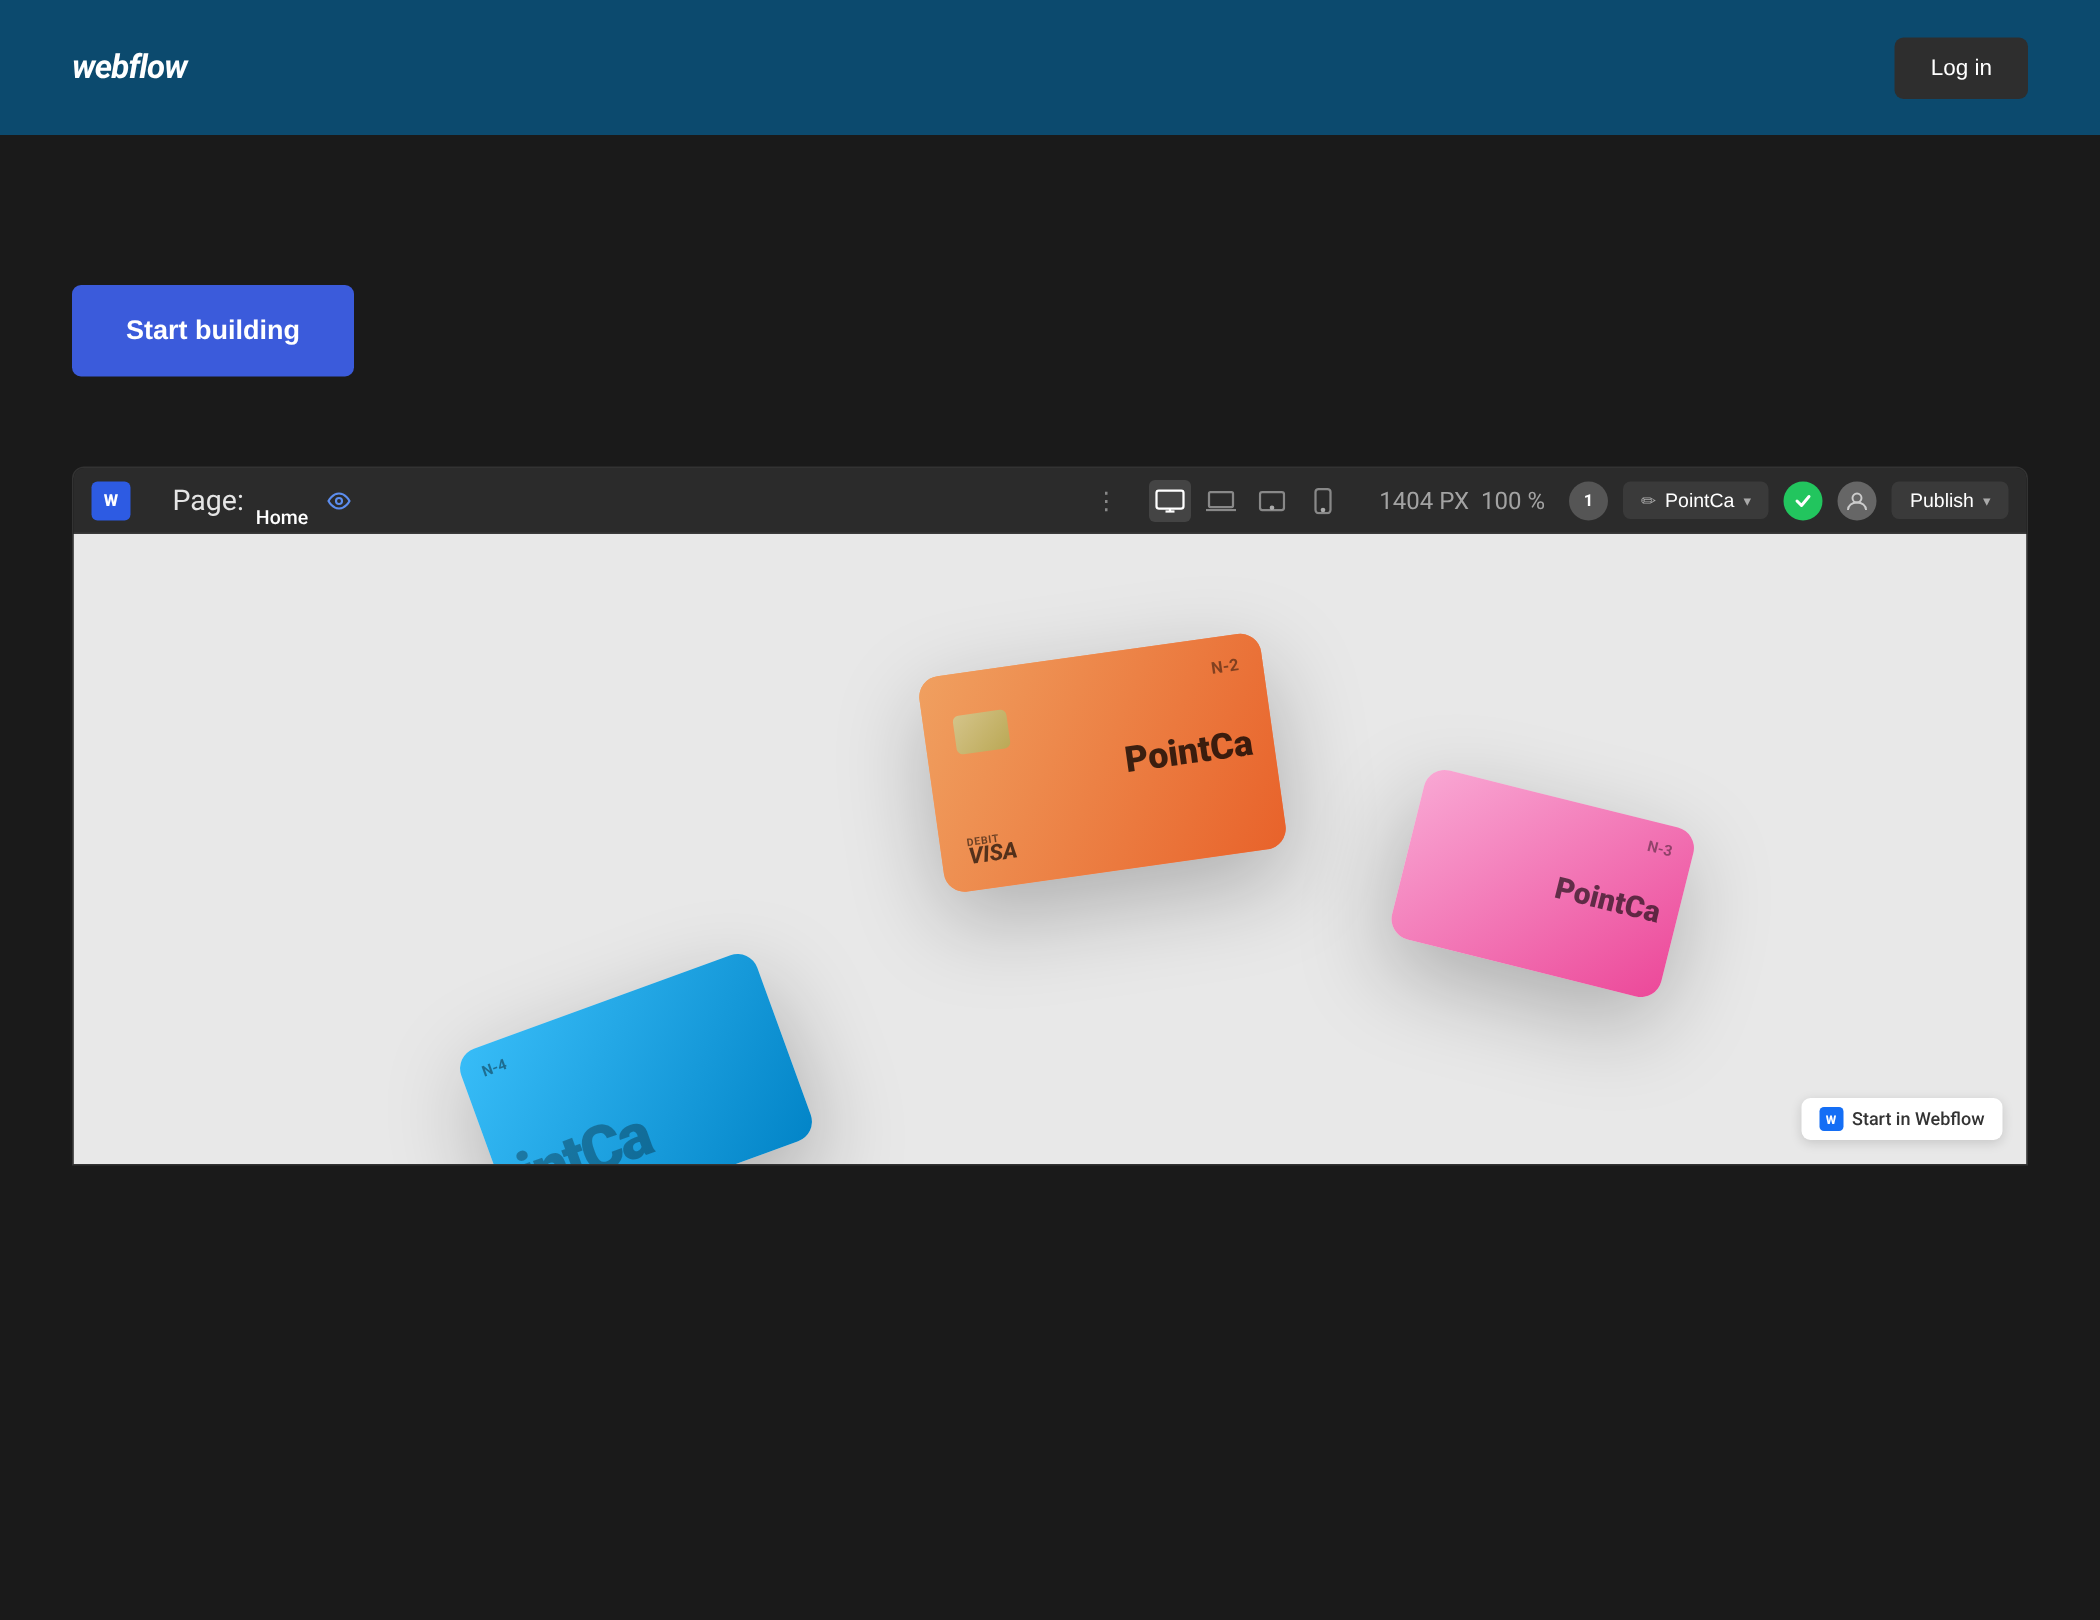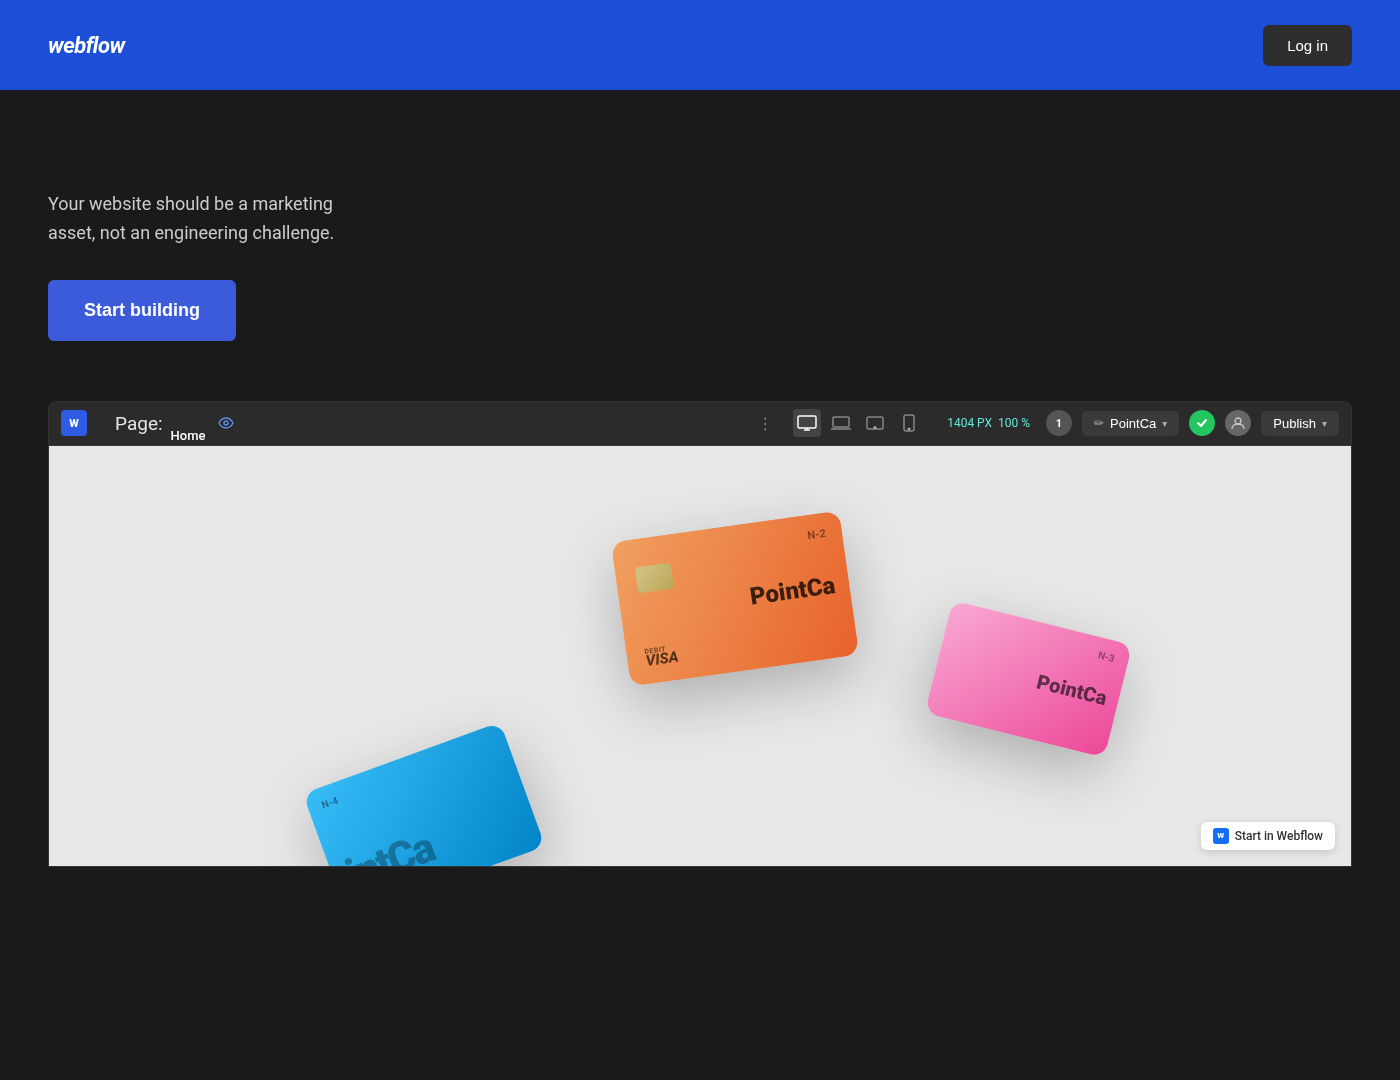--- a/index.html
+++ b/index.html
@@ -13,21 +13,21 @@
       overflow-x: hidden;
     }
 
     
     .header {
       display: flex;
       align-items: center;
       justify-content: space-between;
       padding: 0 48px;
       height: 90px;
-      background-color: #1d4ed8;
+      background-color: #0c4a6e;
     }
 
     .logo {
       font-size: 22px;
       font-weight: 700;
       color: #ffffff;
       font-style: italic;
       letter-spacing: -0.5px;
     }
 
@@ -200,22 +200,22 @@
       fill: none;
       stroke: #aaa;
       stroke-width: 1.5;
     }
 
     .viewport-icon.active svg {
       stroke: #fff;
     }
 
     .toolbar-dimensions {
-      font-size: 12px;
-      color: #5eead4;
+      font-size: 16px;
+      color: #a3a3a3;
       margin: 0 8px;
     }
 
     .toolbar-right {
       display: flex;
       align-items: center;
       gap: 10px;
       margin-left: auto;
     }
 
@@ -378,21 +378,20 @@
 
 <header class="header">
   <div class="logo">webflow</div>
   <nav class="header-nav">
     <button class="btn-login">Log in</button>
   </nav>
 </header>
 
 <section class="hero">
   <div class="hero-right">
-    <p class="hero-subtext">Your website should be a marketing asset, not an engineering challenge.</p>
     <button class="btn-startbuilding">Start building</button>
   </div>
 </section>
 
 <div class="editor-wrapper">
 
   <div class="editor-toolbar">
     <div class="toolbar-logo">
       <span>W</span>
     </div>

